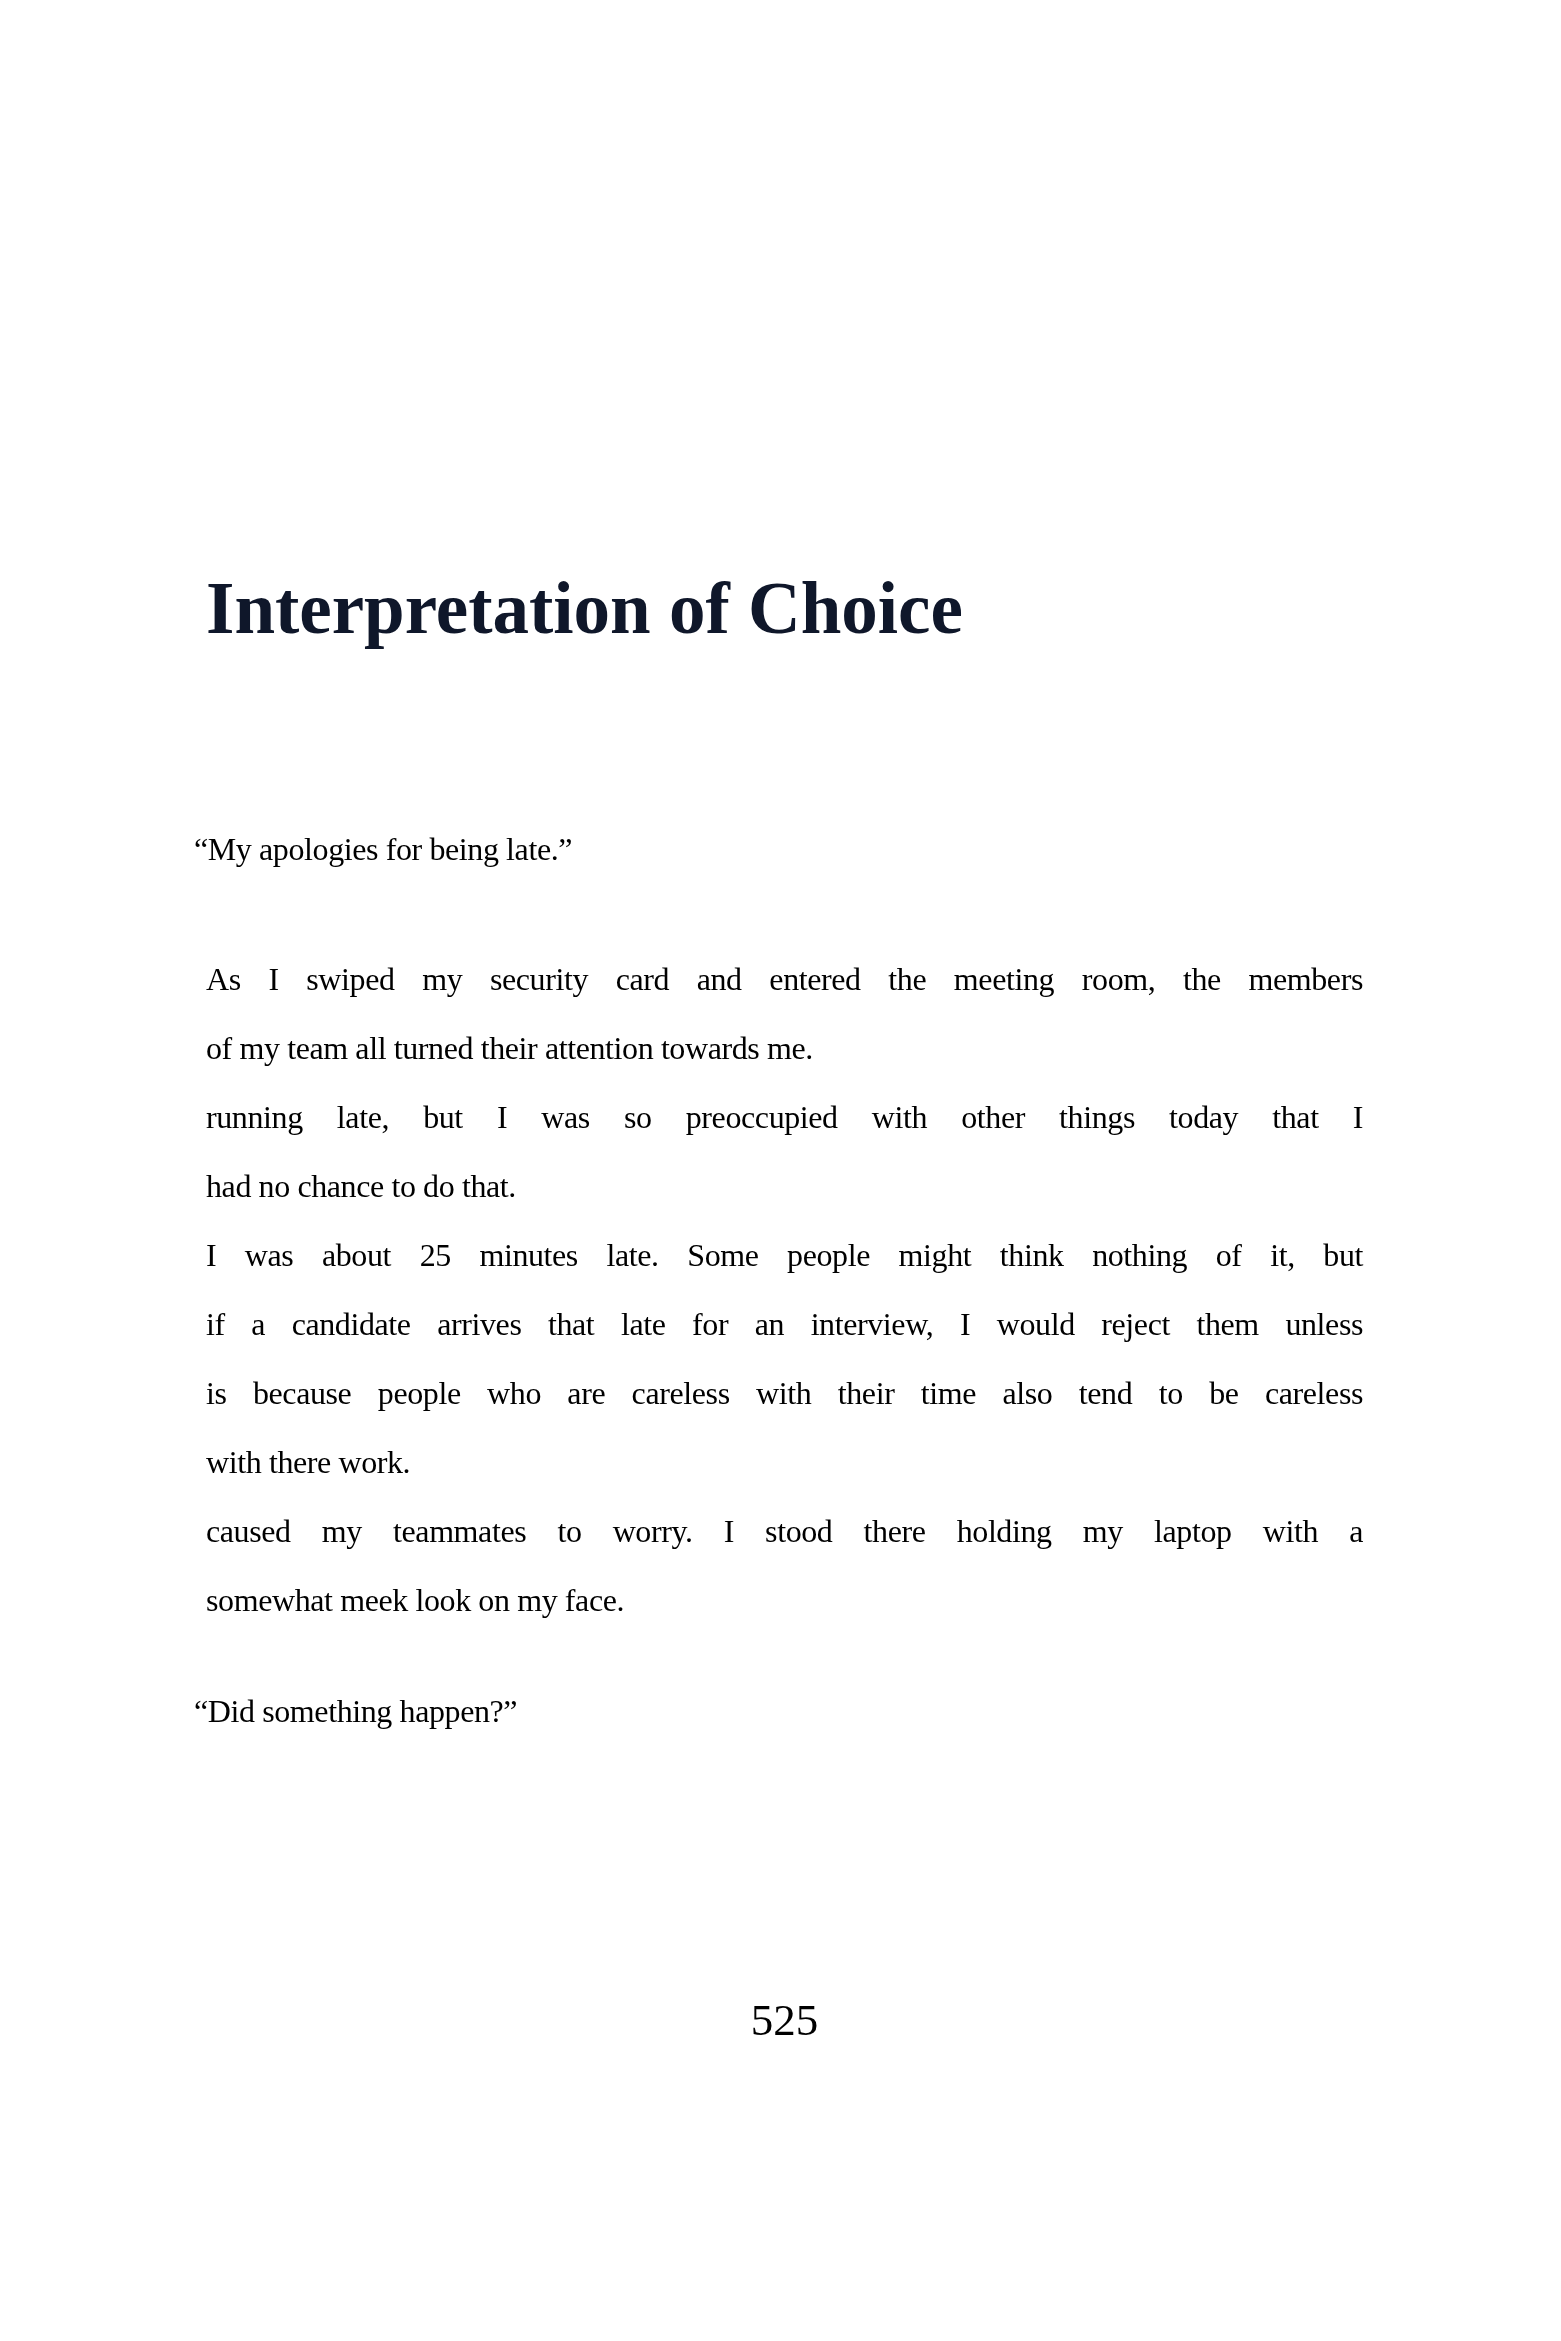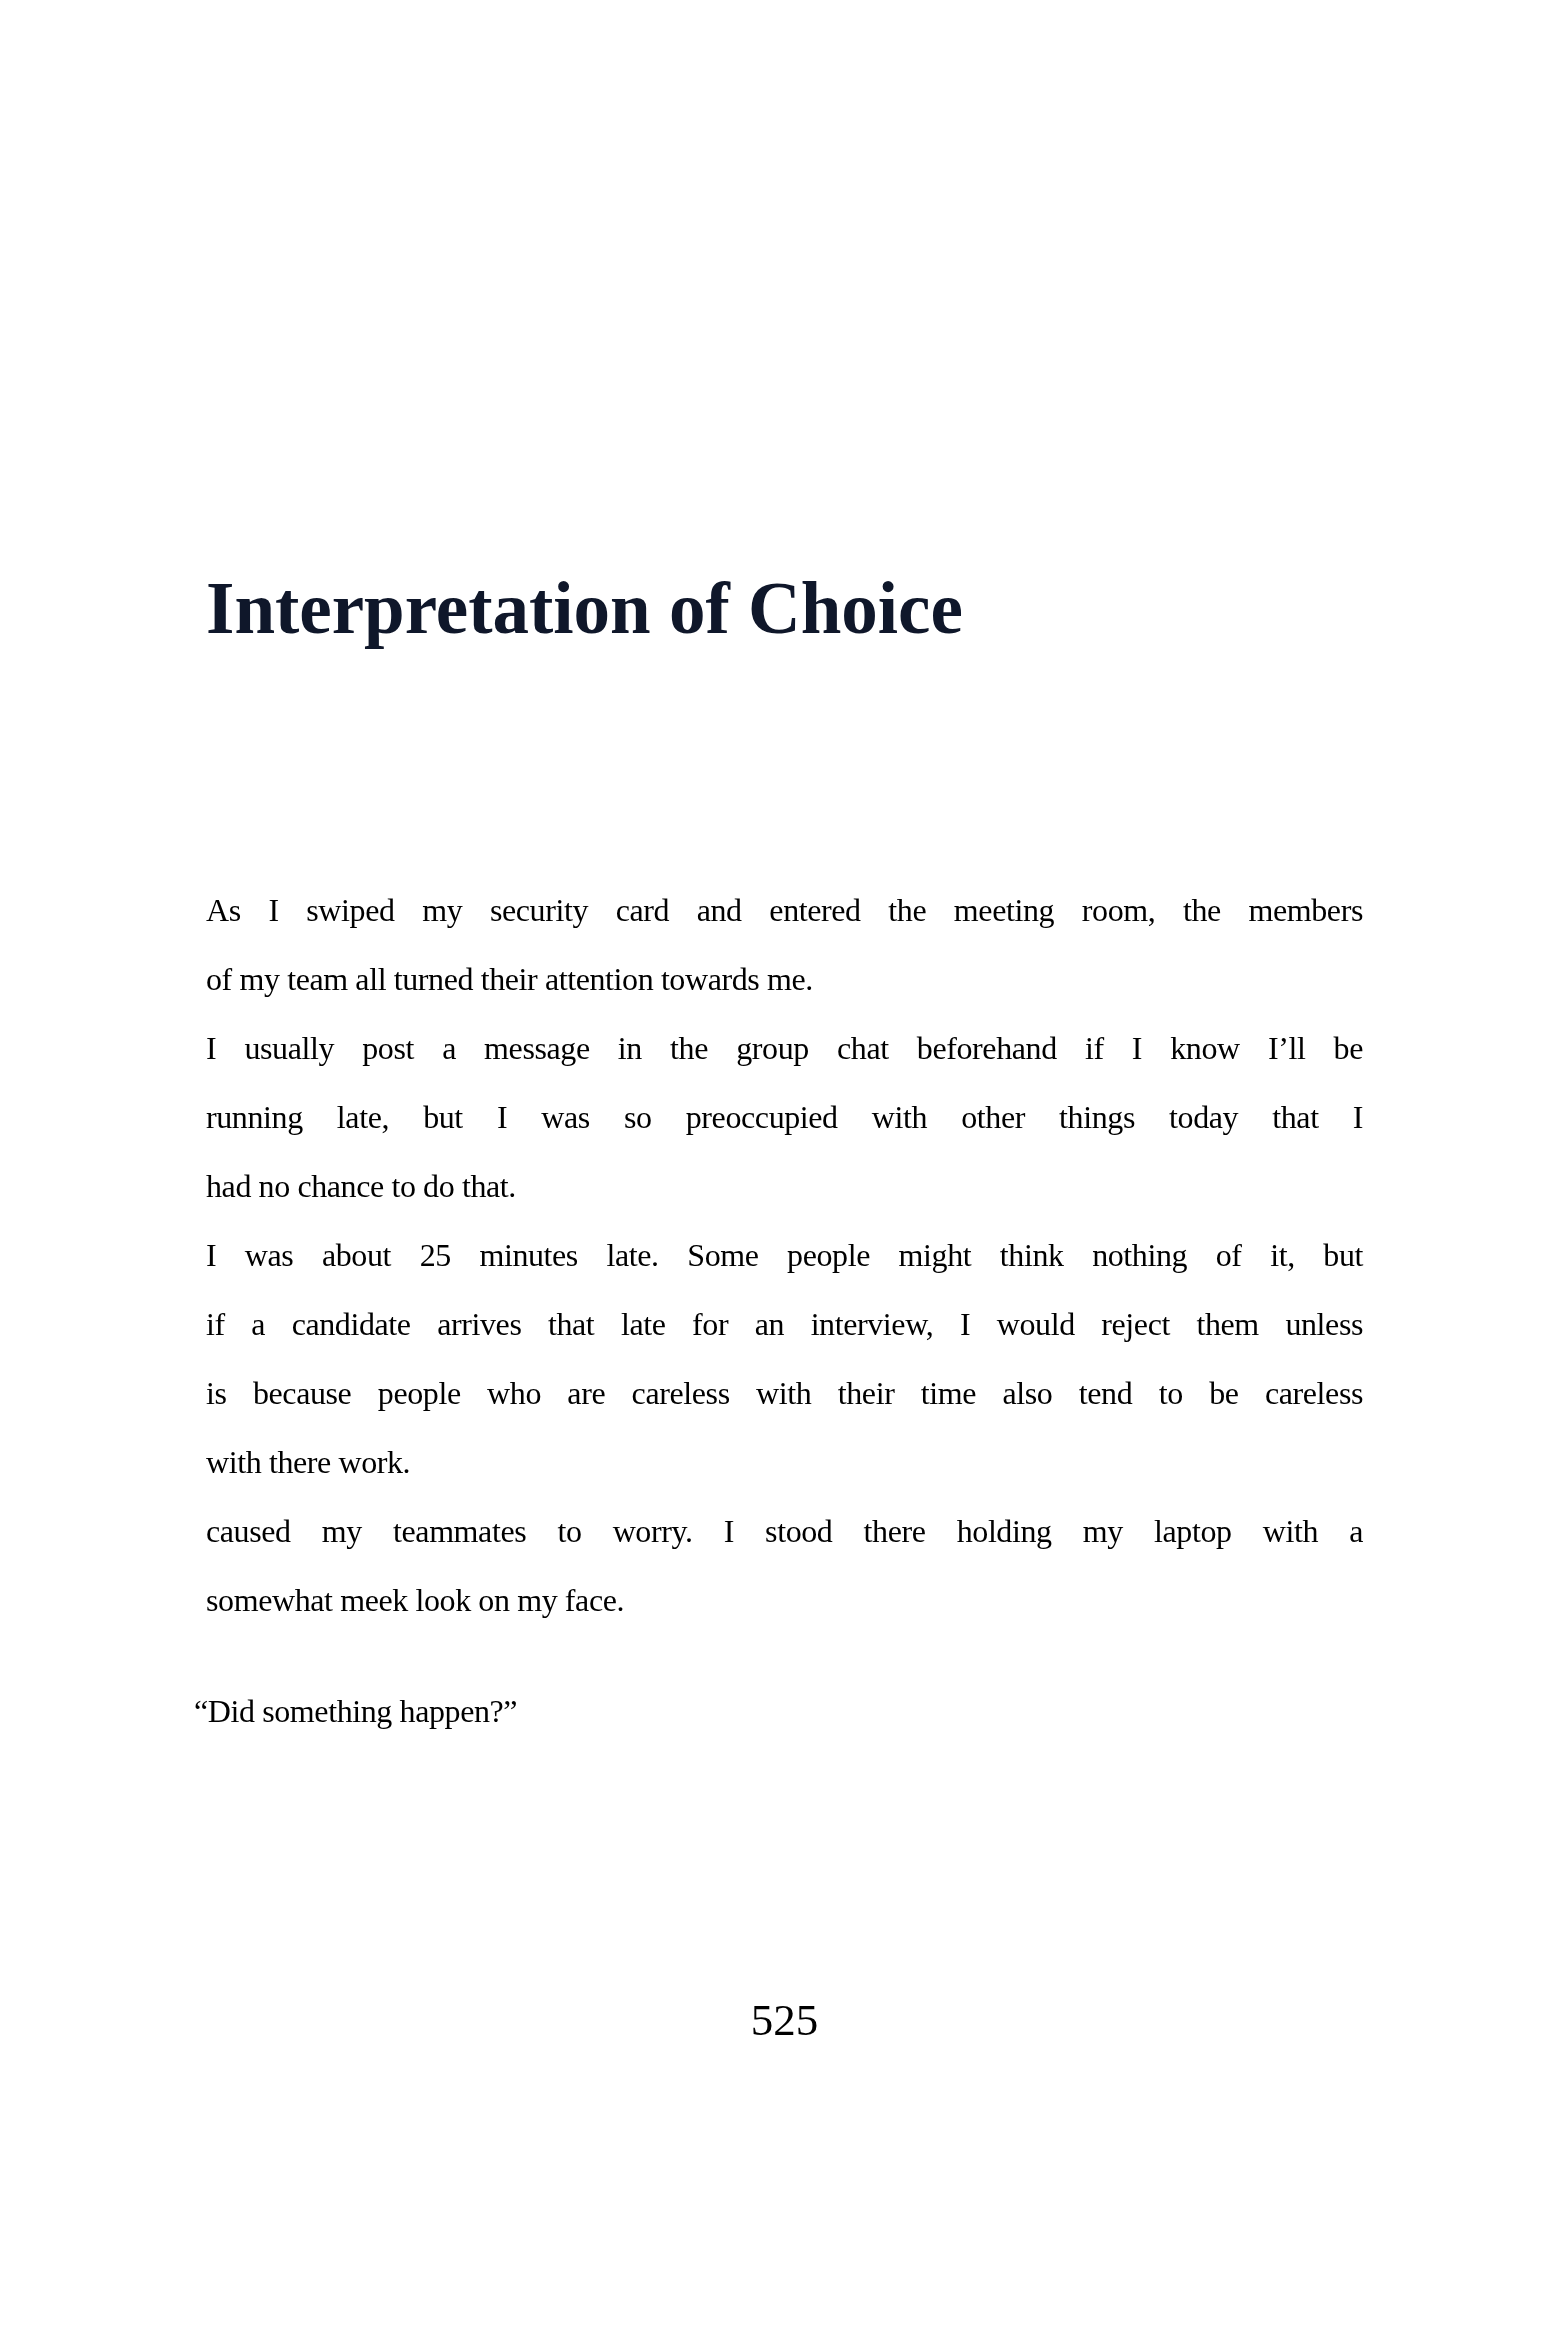--- a/index.html
+++ b/index.html
@@ -67,27 +67,31 @@
     color: #000000;
   }
 </style>
 </head>
 <body>
 
 <div class="page">
   <h1 class="chapter-title">Interpretation of Choice</h1>
 
   <div class="content">
+      <div class="block dialogue">
+        <div class="paragraph">
+          <div class="line last">“My apologies for being late.”</div>
+        </div>
+      </div>
       <div class="block body">
         <div class="paragraph">
           <div class="line">As I swiped my security card and entered the meeting room, the members</div>
           <div class="line last">of my team all turned their attention towards me.</div>
         </div>
         <div class="paragraph">
-          <div class="line">I usually post a message in the group chat beforehand if I know I’ll be</div>
           <div class="line">running late, but I was so preoccupied with other things today that I</div>
           <div class="line last">had no chance to do that.</div>
         </div>
         <div class="paragraph">
           <div class="line">I was about 25 minutes late. Some people might think nothing of it, but</div>
           <div class="line">if a candidate arrives that late for an interview, I would reject them unless</div>
           <div class="line">is because people who are careless with their time also tend to be careless</div>
           <div class="line last">with there work.</div>
         </div>
         <div class="paragraph">

